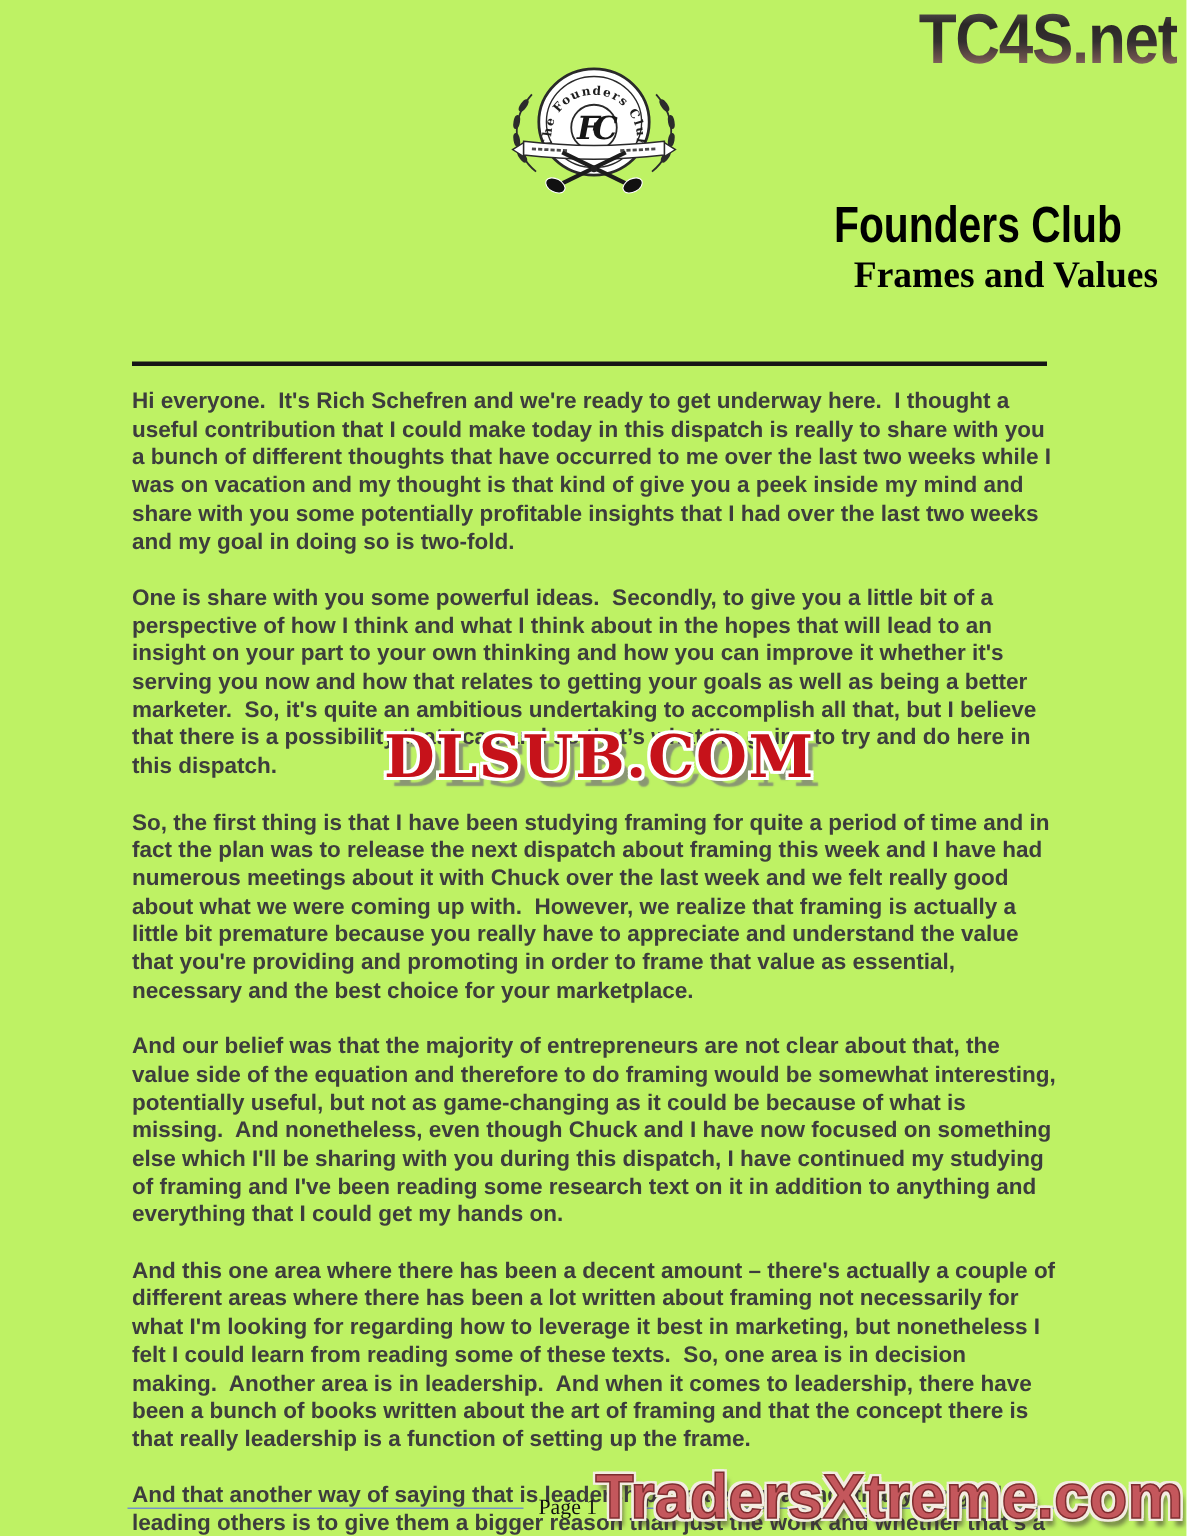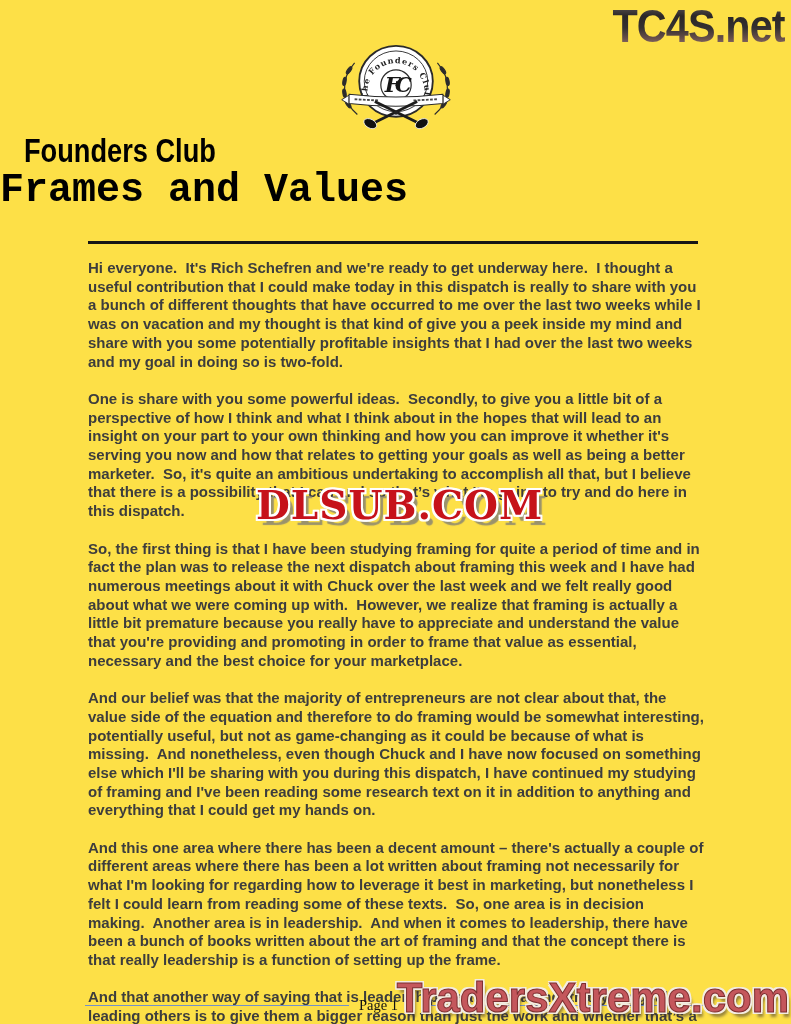--- a/index.html
+++ b/index.html
@@ -1,34 +1,34 @@
 <!DOCTYPE html>
 <html><head>
 <meta charset="utf-8">
 <style>
   html,body{margin:0;padding:0;background:#ffffff;}
-  .page{position:relative;width:791px;height:1024px;background:#fde047;overflow:hidden;
+  .page{position:relative;width:791px;height:1024px;background:#bef264;overflow:hidden;
         font-family:"Liberation Sans",sans-serif;}
 
   
   .tc4s{position:absolute;top:2px;right:6px;font-family:"Liberation Sans",sans-serif;
         font-weight:bold;font-size:47px;line-height:1;letter-spacing:-1px;
         transform:scaleX(.88);transform-origin:100% 50%;
         background:linear-gradient(180deg,#6a6262 0%,#2b2727 30%,#343030 55%,#69504b 78%,#a8837b 100%);
         -webkit-background-clip:text;background-clip:text;color:transparent;}
 
   
   .crest{position:absolute;top:38px;left:50%;transform:translateX(-50%);}
 
   
-  .header-block{position:absolute;top:133px;left:0;width:772px;text-align:left;color:#000;}
+  .header-block{position:absolute;top:133px;left:0;width:772px;text-align:right;color:#000;}
   .club-name{display:inline-block;font-weight:bold;font-size:34px;line-height:1;
              letter-spacing:0px;transform:scaleX(.8);transform-origin:50% 50%;
              font-family:"Liberation Sans",sans-serif;}
-  .doc-title{font-family:Liberation Mono, monospace;font-weight:bold;font-size:40px;line-height:1;
+  .doc-title{font-family:Liberation Serif, serif;font-weight:bold;font-size:25px;line-height:1;
              margin-top:4px;}
   .host-line{font-weight:bold;font-size:17px;margin-top:6px;white-space:pre-wrap;}
 
   .title-rule{position:absolute;left:88px;top:241px;width:610px;height:3px;background:#161616;}
 
   
   .body-text{position:absolute;left:88px;top:259px;width:616px;color:#3d3d3d;
              font-size:15px;line-height:18.7px;}
   .body-text p{margin:0 0 18.7px 0;white-space:pre-wrap;font-weight:bold;}
 

